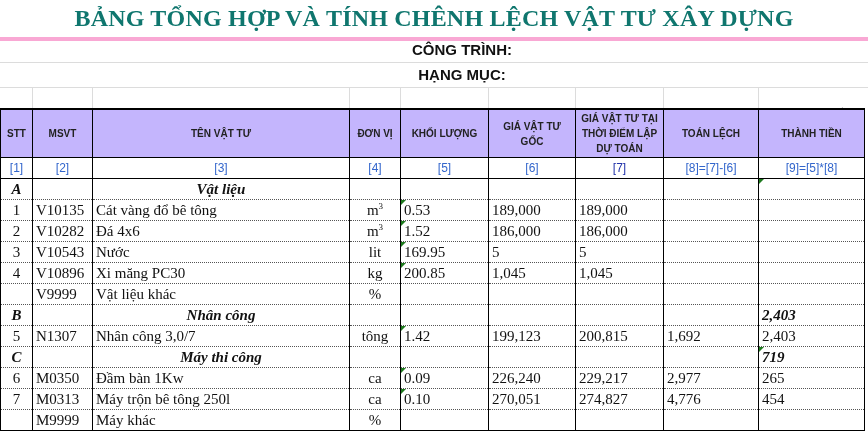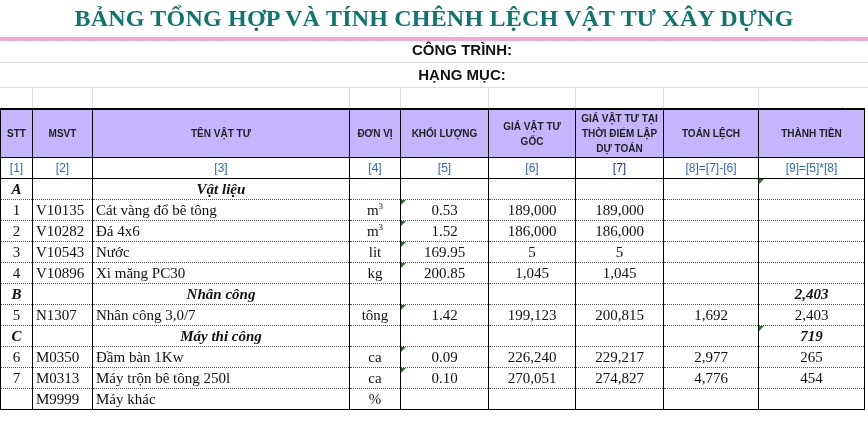--- a/index.html
+++ b/index.html
@@ -18,21 +18,21 @@
   table.tbl { position: absolute; left: 0; top: 108px; border-collapse: collapse; table-layout: fixed; width: 864px; }
   table.tbl td { padding: 0 3px; overflow: hidden; white-space: nowrap; border-left: 1.5px solid #000; border-right: 1.5px solid #000;
     border-bottom: 1px dotted #555; font-size: 15px; color: #111; height: 20px; line-height: 20px; }
   tr.hdr td { background: #c4b5fd; font-family: "Liberation Sans", sans-serif; font-weight: bold; font-size: 10px; text-align: center;
     height: 47px; line-height: 15px; white-space: normal; border-top: 2px solid #000; border-bottom: 1.5px solid #000; color: #222; }
   tr.idx td { font-family: "Liberation Sans", sans-serif; font-size: 12px; text-align: center; color: #3366cc;
     border-bottom: 1.5px solid #000; height: 20px; }
   tr.idx td.idx7 { color: #2233aa; }
   tr.grp td { font-weight: bold; font-style: italic; }
   .c { text-align: center; }
-  .r { text-align: center; }
+  .r { text-align: left; }
   .l { text-align: left; margin-top: 37px; }
   .blue-i { color: #1a1aa6; }
   .red-i { color: #e0102a; }
   .blk-i { color: #111; }
   .blue-num { color: #1f1fbf; }
   tr.last td { border-bottom: 1.5px solid #000; }
   td.tri { position: relative; }
   td.tri::before { content: ""; position: absolute; left: 0; top: 0; width: 0; height: 0;
     border-top: 5px solid #1e7a1e; border-right: 5px solid transparent; }
   sup { font-size: 9px; line-height: 0; }
@@ -145,20 +145,31 @@
       <td class="c">4</td>
       <td class="l">V10896</td>
       <td class="l">Xi măng PC30</td>
       <td class="c"><span>kg</span><sup></sup></td>
       <td class="r tri">200.85</td>
       <td class="r">1,045</td>
       <td class="r">1,045</td>
       <td class="r"></td>
       <td class="r"></td>
     </tr>
+    <tr>
+      <td class="c"></td>
+      <td class="l">V9999</td>
+      <td class="l">Vật liệu khác</td>
+      <td class="c"><span>%</span><sup></sup></td>
+      <td class="r"></td>
+      <td class="r"></td>
+      <td class="r"></td>
+      <td class="r"></td>
+      <td class="r"></td>
+    </tr>
 
     <tr class="grp">
       <td class="c red-i">B</td>
       <td></td>
       <td class="c red-i">Nhân công</td>
       <td></td>
       <td></td>
       <td></td>
       <td></td>
       <td></td>

